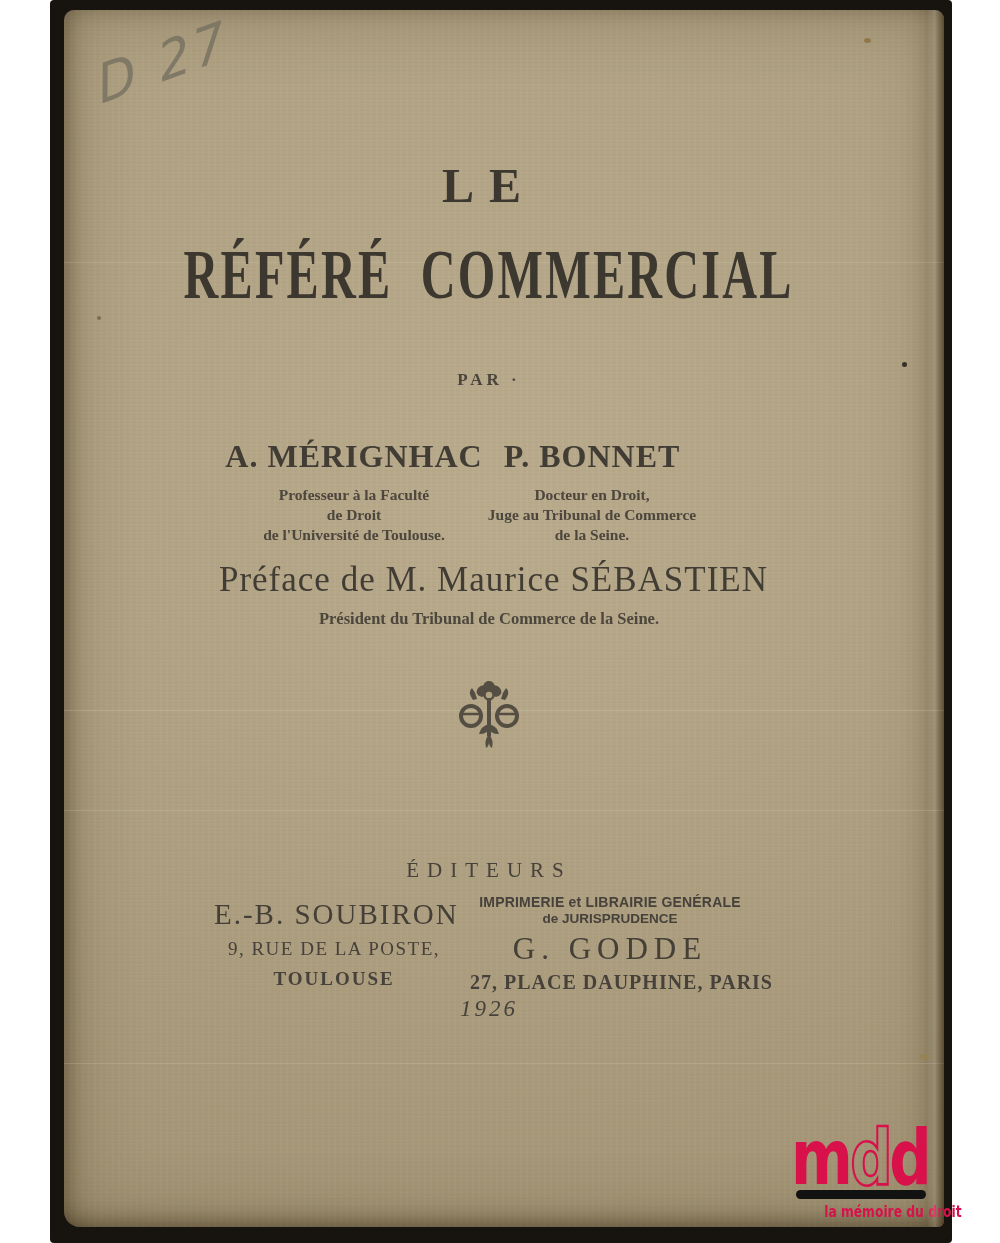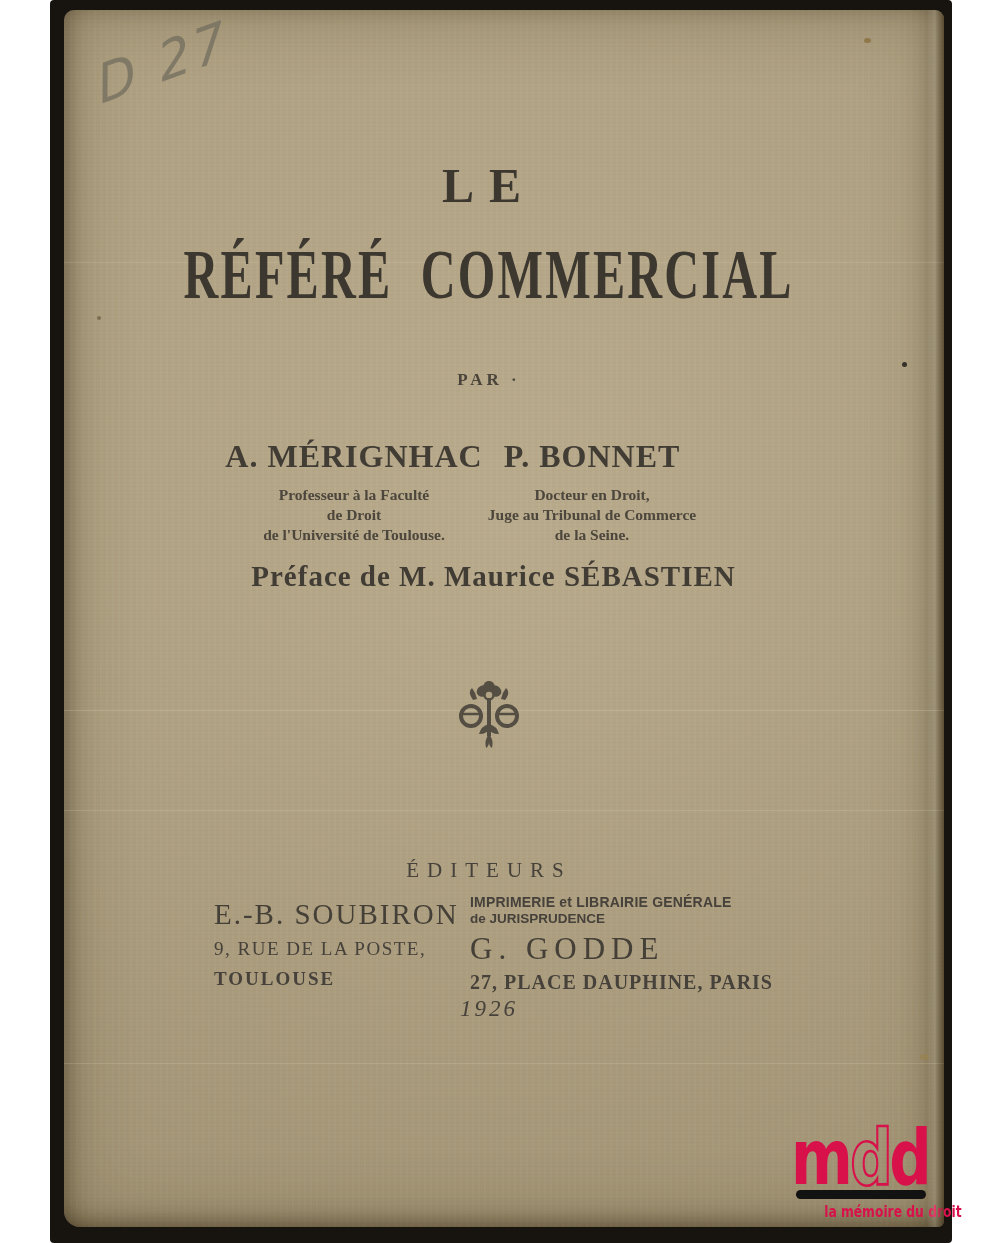--- a/index.html
+++ b/index.html
@@ -53,27 +53,27 @@
   }
   .byline{top:360px;font-size:17px;font-weight:700;letter-spacing:4px;color:#4a443b;}
 
   .author{position:absolute;width:260px;text-align:center;color:#46413a;}
   .author .a-name{font-weight:700;font-size:32px;letter-spacing:1px;white-space:nowrap;color:#413c34;}
   .author .a-role{font-weight:700;font-size:15.5px;line-height:1.3;margin-top:10px;color:#4c463c;}
   .author.left{left:160px;top:428px;}
   .author.right{left:398px;top:428px;}
 
   .preface{top:550px;}
-  .preface .p1{font-weight:700;font-size:29px;letter-spacing:1px;color:#413c34;margin-left:9px;}
+  .preface .p1{font-weight:400;font-size:35px;letter-spacing:1px;color:#413c34;margin-left:9px;}
   .preface .p2{font-weight:700;font-size:16.5px;margin-top:9px;color:#4c463c;}
 
   .ornament{top:668px;}
   .editors{top:848px;font-size:21px;letter-spacing:8px;color:#46413a;}
 
-  .pub{position:absolute;color:#46413a;}
+  .pub{position:absolute;text-align:center;color:#46413a;}
   .pub.left{left:150px;top:888px;width:240px;}
   .pub.right{left:406px;top:884px;width:280px;}
   .pub .big{font-size:29px;letter-spacing:2px;white-space:nowrap;color:#443f37;}
   .pub .addr{font-weight:400;font-size:19px;letter-spacing:1.5px;margin-top:7px;white-space:nowrap;}
   .pub .addr2{font-weight:700;font-size:19px;letter-spacing:2px;margin-top:8px;}
   .pub .small{font-family:"Liberation Sans","DejaVu Sans",sans-serif;font-weight:700;font-size:14px;letter-spacing:0.2px;white-space:nowrap;}
   .pub .small2{font-family:"Liberation Sans","DejaVu Sans",sans-serif;font-weight:700;font-size:13.5px;margin-top:1px;}
   .pub .gname{font-size:31px;letter-spacing:6px;margin-top:5px;white-space:nowrap;color:#443f37;}
   .pub .gaddr{font-weight:700;font-size:20px;letter-spacing:1px;margin-top:4px;white-space:nowrap;}
 
@@ -124,20 +124,21 @@
       <div class="a-name">P. BONNET</div>
       <div class="a-role">
         <div>Docteur en Droit,</div>
         <div>Juge au Tribunal de Commerce</div>
         <div>de la Seine.</div>
       </div>
     </div>
 
     <div class="col preface">
       <div class="p1">Préface de M. Maurice SÉBASTIEN</div>
+      <div class="p2">Président du Tribunal de Commerce de la Seine.</div>
     </div>
 
     <div class="col ornament">
       <svg width="72" height="80" viewBox="0 0 72 80">
         <g fill="#47423a" stroke="#47423a" opacity="0.88">
 
           <ellipse cx="30" cy="13" rx="6.5" ry="5.5" transform="rotate(-25 30 13)" stroke="none"></ellipse>
           <ellipse cx="42" cy="13" rx="6.5" ry="5.5" transform="rotate(25 42 13)" stroke="none"></ellipse>
           <ellipse cx="36" cy="8" rx="5.5" ry="5" stroke="none"></ellipse>
           <circle cx="36" cy="17" r="4.5" fill="#b2a383" stroke-width="2.5"></circle>

